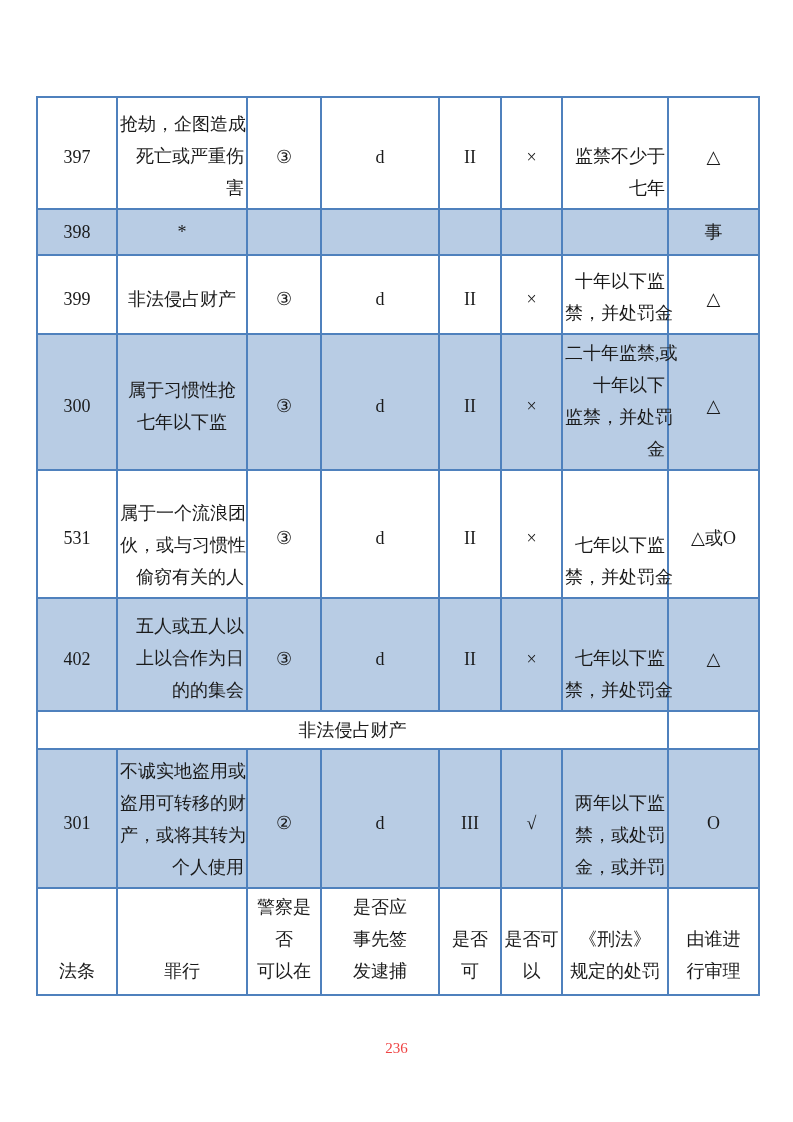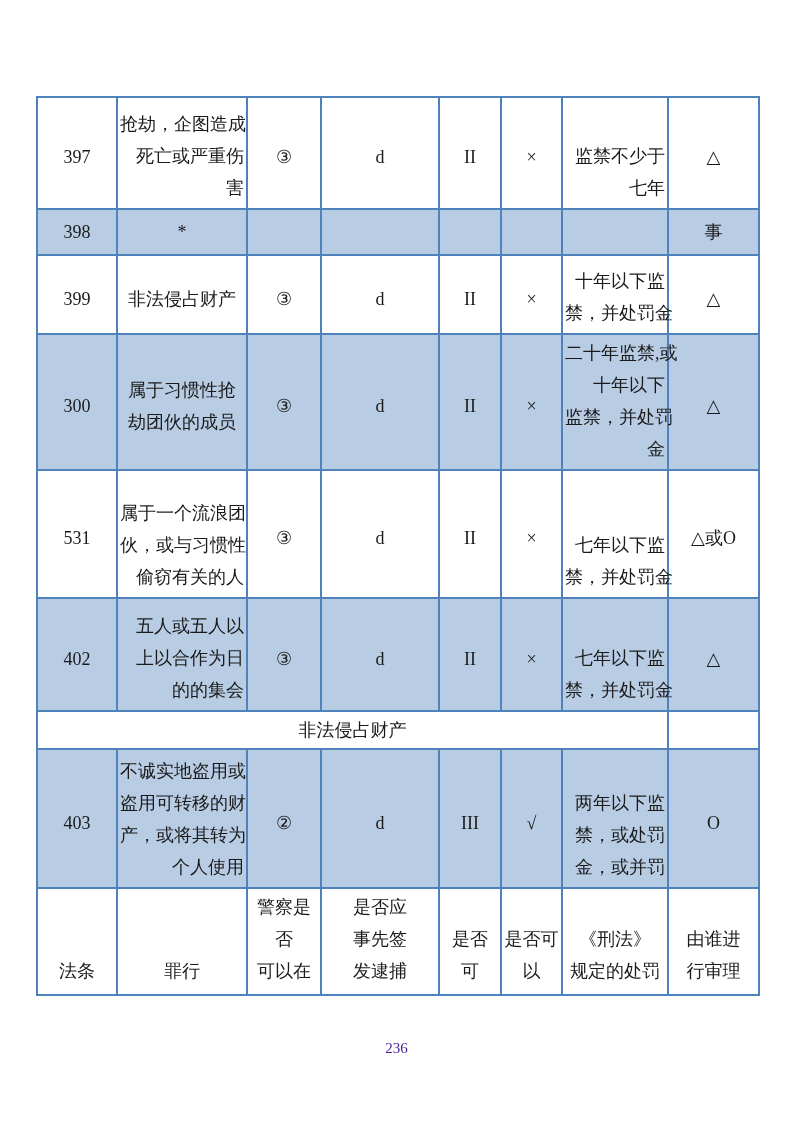--- a/index.html
+++ b/index.html
@@ -52,21 +52,21 @@
   .symbol {
     font-size: 17px;
   }
   .page-number {
     position: absolute;
     top: 1040px;
     left: 0;
     width: 100%;
     text-align: center;
     font-size: 15px;
-    color: #4c1d95;
+    color: #ef4444;
   }
 </style>
 </head>
 <body>
 
 <table class="doc-table">
   <colgroup>
     <col style="width:80px">
     <col style="width:130px">
     <col style="width:74px">
@@ -111,21 +111,21 @@
       <td class="pad">II</td>
       <td class="pad symbol">×</td>
       <td class="btm">十年以下监
 禁，并处罚金</td>
       <td class="pad symbol">△</td>
     </tr>
 
     <tr class="shaded" style="height:135px">
       <td class="pad">300</td>
       <td class="pad">属于习惯性抢
-劫团伙的成员</td>
+七年以下监</td>
       <td class="pad symbol">③</td>
       <td class="pad">d</td>
       <td class="pad">II</td>
       <td class="pad symbol">×</td>
       <td class="btm">二十年监禁,或
 十年以下
 监禁，并处罚
 金</td>
       <td class="pad symbol">△</td>
     </tr>
@@ -157,21 +157,21 @@
 禁，并处罚金</td>
       <td class="pad symbol">△</td>
     </tr>
 
     <tr style="height:31px">
       <td colspan="7">非法侵占财产</td>
       <td></td>
     </tr>
 
     <tr class="shaded" style="height:139px">
-      <td class="pad">403</td>
+      <td class="pad">301</td>
       <td class="btm">不诚实地盗用或
 盗用可转移的财
 产，或将其转为
 个人使用</td>
       <td class="pad symbol">②</td>
       <td class="pad">d</td>
       <td class="pad">III</td>
       <td class="pad symbol">√</td>
       <td class="btm">两年以下监
 禁，或处罚

